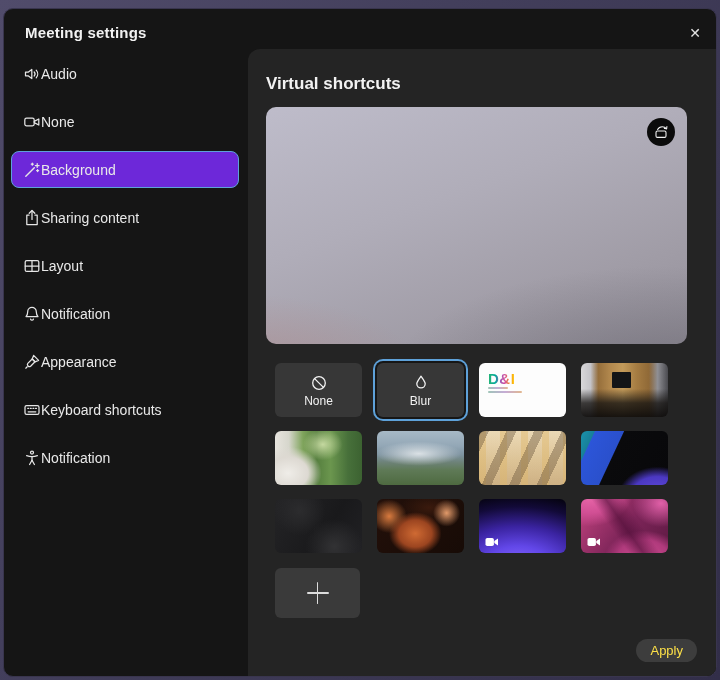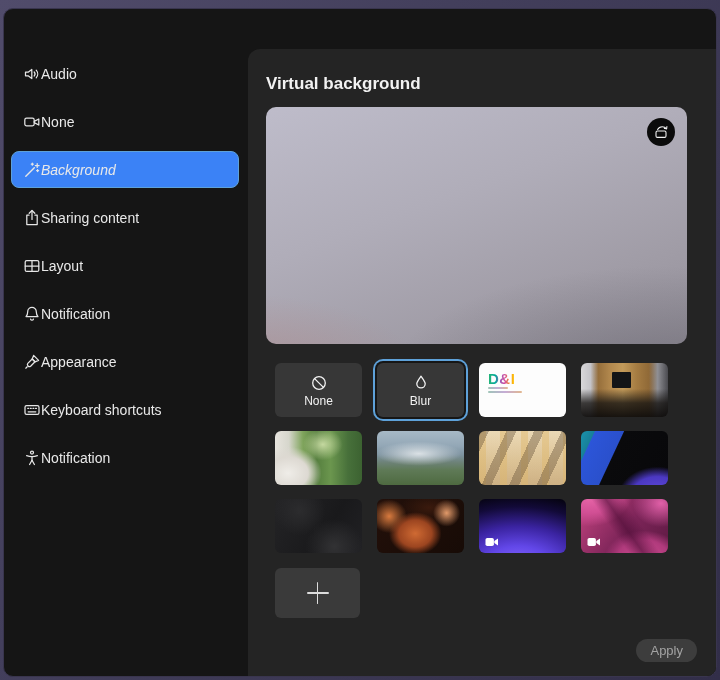--- a/index.html
+++ b/index.html
@@ -29,21 +29,21 @@
   }
 
   
   .sidebar { position:absolute; left:7px; top:46px; width:228px; }
   .nav-item {
     display:flex; align-items:center; 
     height:37px; padding:0 11px; margin-bottom:11px;
     border:1.5px solid transparent; border-radius:8px;
     color:#e9e9e9; font-size:14px; cursor:pointer;
   }
-  .nav-item.selected { border-color:#5ea1d9; background:#3b82f6;font-style:italic; }
+  .nav-item.selected { border-color:#5ea1d9; background:#6d28d9; }
   .nav-item svg { flex:0 0 18px; }
   .icon-stroke { stroke:#e6e6e6; fill:none; stroke-width:1.25; stroke-linecap:round; stroke-linejoin:round; }
 
   
   .panel {
     position:absolute; left:244px; top:40px; right:0; bottom:0;
     background:#242424; border-top-left-radius:12px;
     padding:24px 0 0 18px;
   }
   .panel-title { font-size:17px; font-weight:700; color:#f2f2f2; line-height:22px; }
@@ -161,30 +161,36 @@
   .plus-glyph { position:absolute; left:50%; top:50%; transform:translate(-50%,-50%); }
   .plus-glyph::before, .plus-glyph::after {
     content:""; position:absolute; background:#dcdcdc; border-radius:1px;
   }
   .plus-glyph::before { width:22px; height:1.6px; left:-11px; top:-0.8px; }
   .plus-glyph::after  { width:1.6px; height:22px; left:-0.8px; top:-11px; }
 
   .apply-btn {
     position:absolute; right:19px; bottom:14px;
     min-width:60px; height:23px; padding:0 14px;
-    background:#3d3d3d; color:#a3a3a3; border:none; border-radius:12px;
+    background:#3d3d3d; color:#fde047; border:none; border-radius:12px;
     font-size:13px; font-family:inherit; cursor:default;
   }
 </style>
 </head>
 <body>
 
 <div class="stage">
   <div class="dialog">
 
+    <div class="title-bar">
+      <div class="dialog-title">Meeting settings</div>
+      <button class="close-btn">
+        <span>✕</span>
+      </button>
+    </div>
 
     <nav class="sidebar">
       <div class="nav-item">
         <svg width="18" height="18" viewBox="0 0 18 18" class="icon-stroke">
             <path d="M2.5 7.2v3.6h2.6L8.8 13.6V4.4L5.1 7.2H2.5z"></path>
             <path d="M11.2 7a3 3 0 0 1 0 4"></path>
             <path d="M13.2 5.2a5.6 5.6 0 0 1 0 7.6"></path>
           </svg>
         <span>Audio</span>
       </div>
@@ -249,21 +255,21 @@
             <path d="M3.6 6.6c1.8.6 3.6.9 5.4.9s3.6-.3 5.4-.9"></path>
             <path d="M9 7.5v3.8"></path>
             <path d="M9 11.3l-2.4 4.2"></path>
             <path d="M9 11.3l2.4 4.2"></path>
           </svg>
         <span>Notification</span>
       </div>
     </nav>
 
     <main class="panel">
-      <h1 class="panel-title">Virtual background</h1>
+      <h1 class="panel-title">Virtual shortcuts</h1>
 
       <div class="preview">
         <button class="mirror-btn">
           <svg width="16" height="16" viewBox="0 0 16 16" fill="none" stroke="#f2f2f2" stroke-width="1.1" stroke-linecap="round" stroke-linejoin="round">
               <rect x="3" y="7" width="10" height="6.4" rx="1.4"></rect>
               <path d="M4.6 5.6C5.5 3.8 7.2 2.7 9.2 2.7c1.7 0 3.2.8 4.2 2"></path>
               <path d="M13.6 4.8l.3-2.2"></path>
               <path d="M13.6 4.8l-2.2-.4"></path>
             </svg>
         </button>

